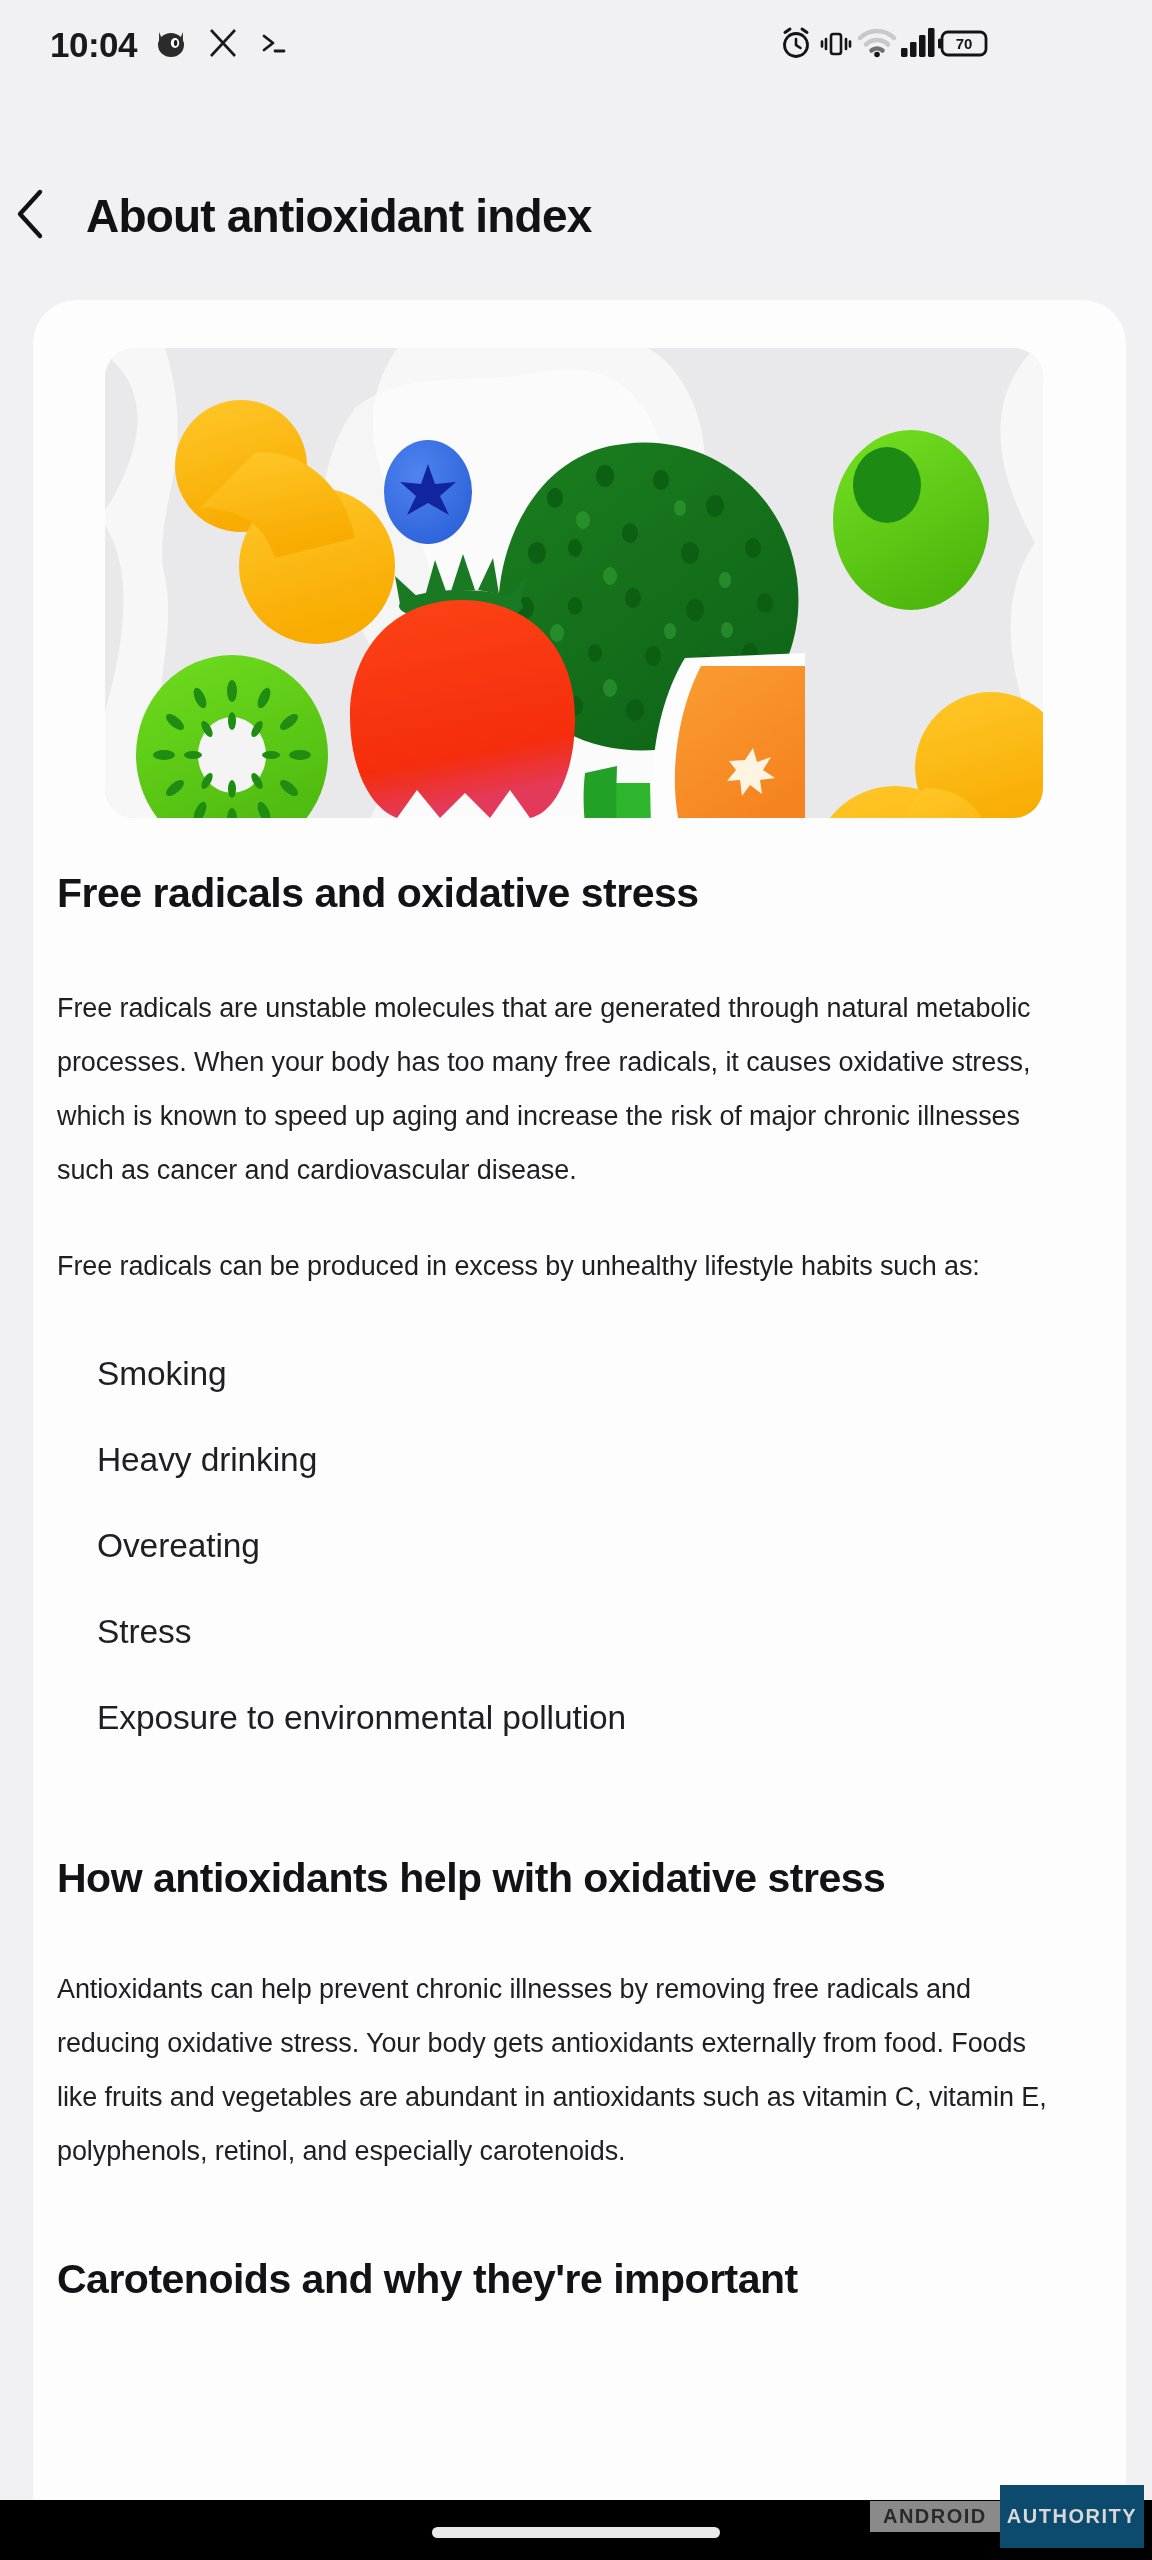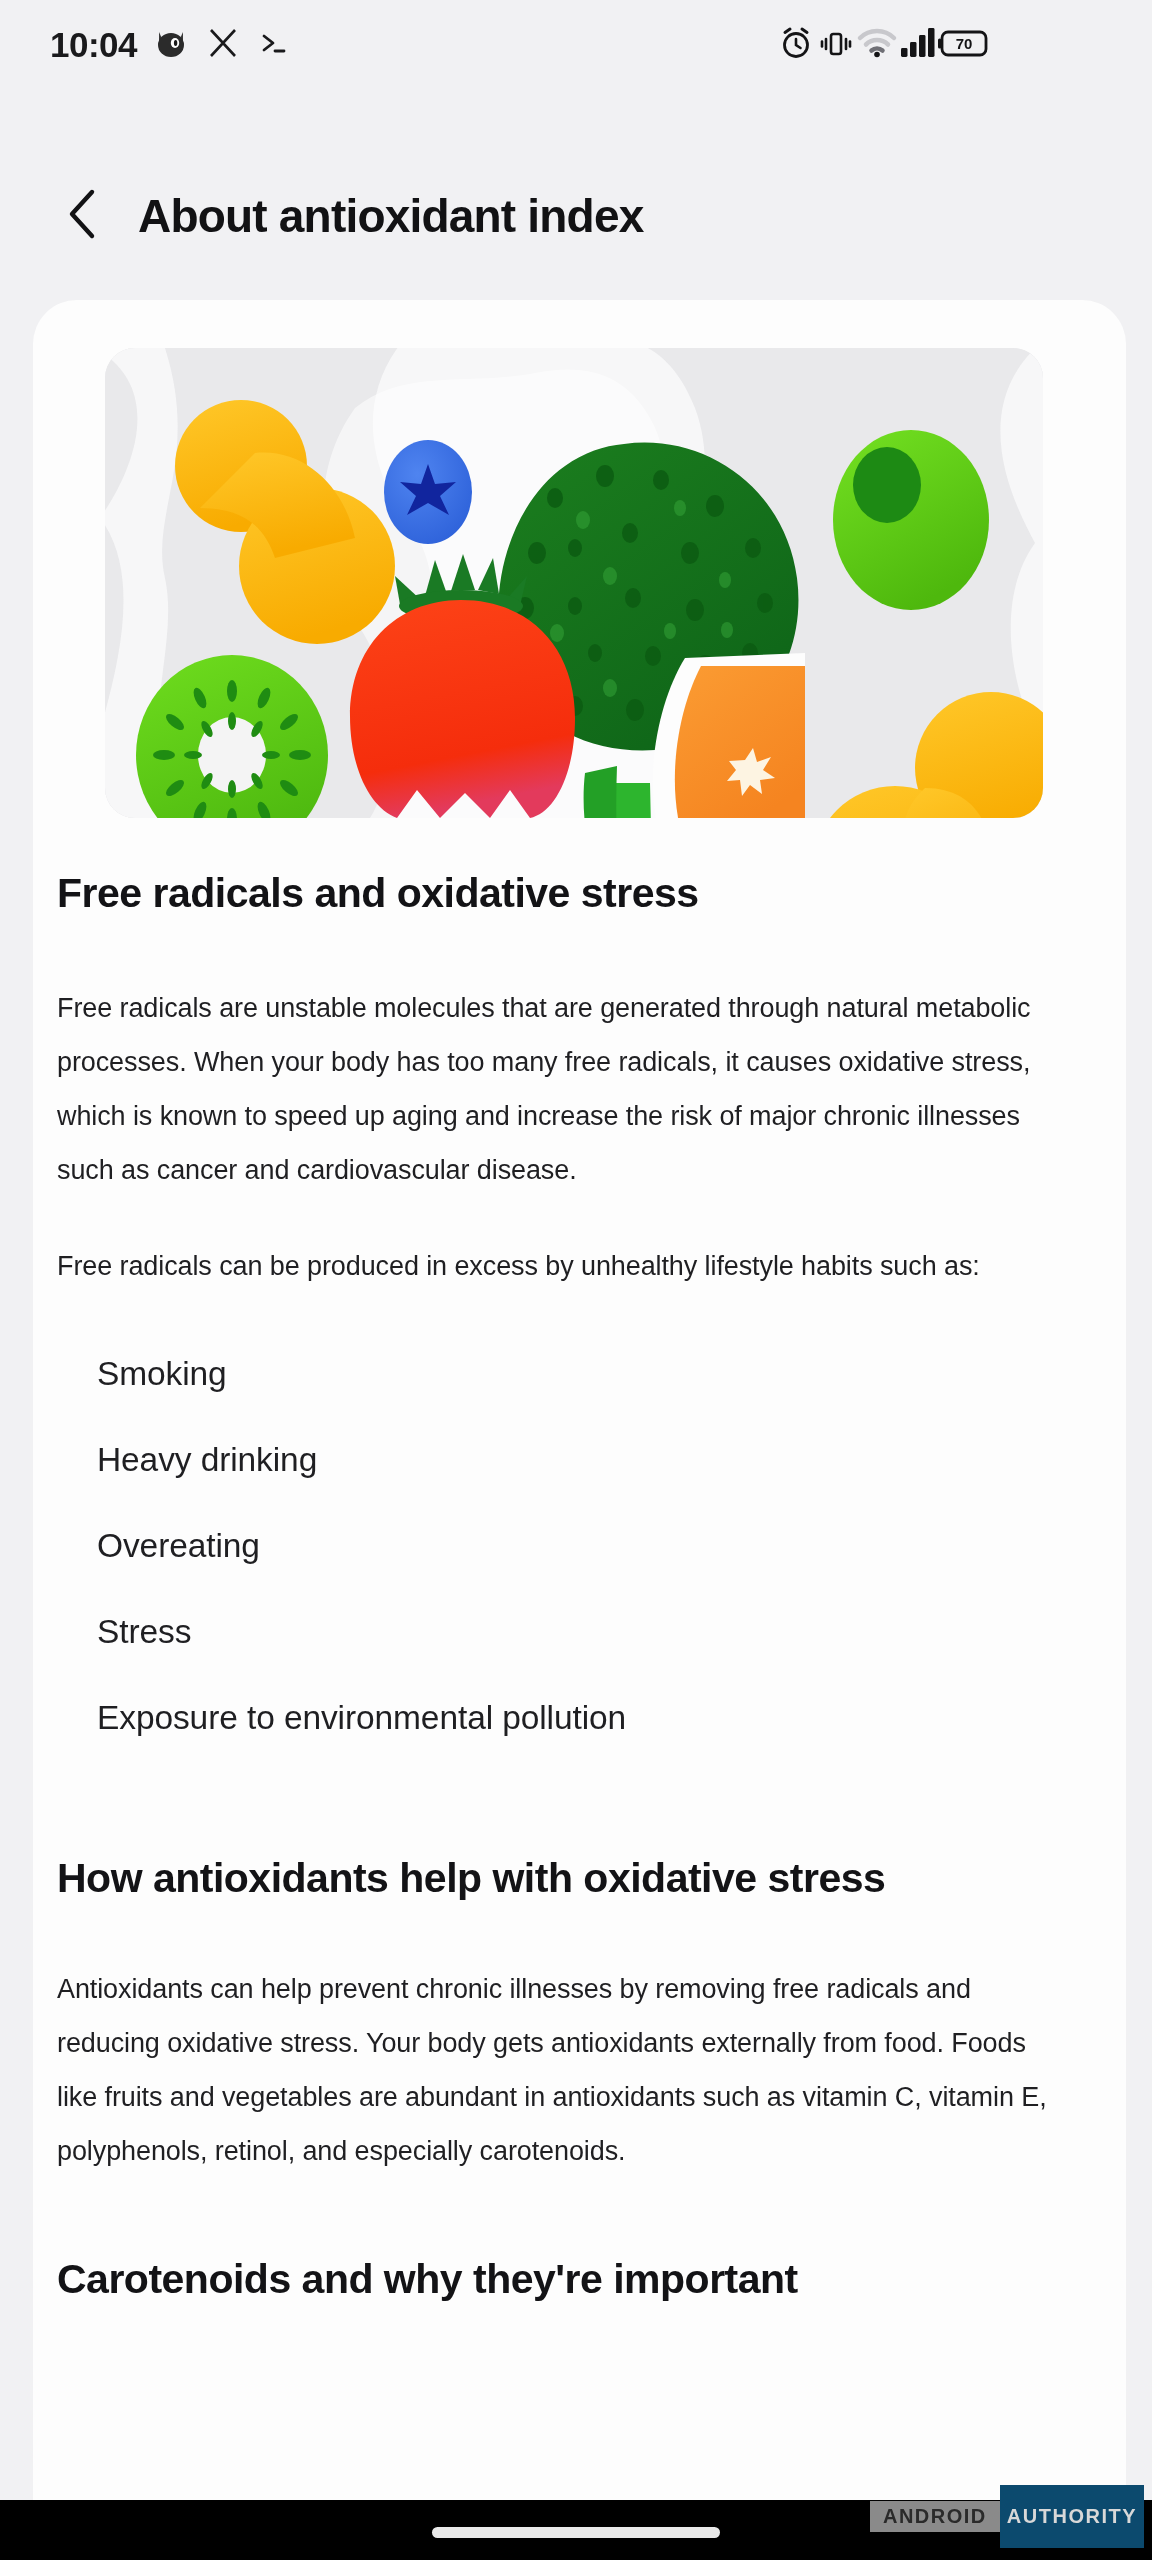--- a/index.html
+++ b/index.html
@@ -29,21 +29,20 @@
     font-size:35px; font-weight:600; color:#1a1a1c;
     letter-spacing:-0.5px;
   }
   .status-right { display:flex; align-items:flex-end; gap:0; }
 
   
   #app-header {
     position:absolute; top:170px; left:0;
     width:1152px; height:92px;
     display:flex; align-items:center; gap:24px;
-    padding-left:52px;
   }
   #back-button {
     width:62px; height:62px;
     display:flex; align-items:center; justify-content:center;
     cursor:pointer;
   }
   #page-title-text {
     font-size:46px; font-weight:700; color:#121214;
     letter-spacing:-0.8px;
   }

